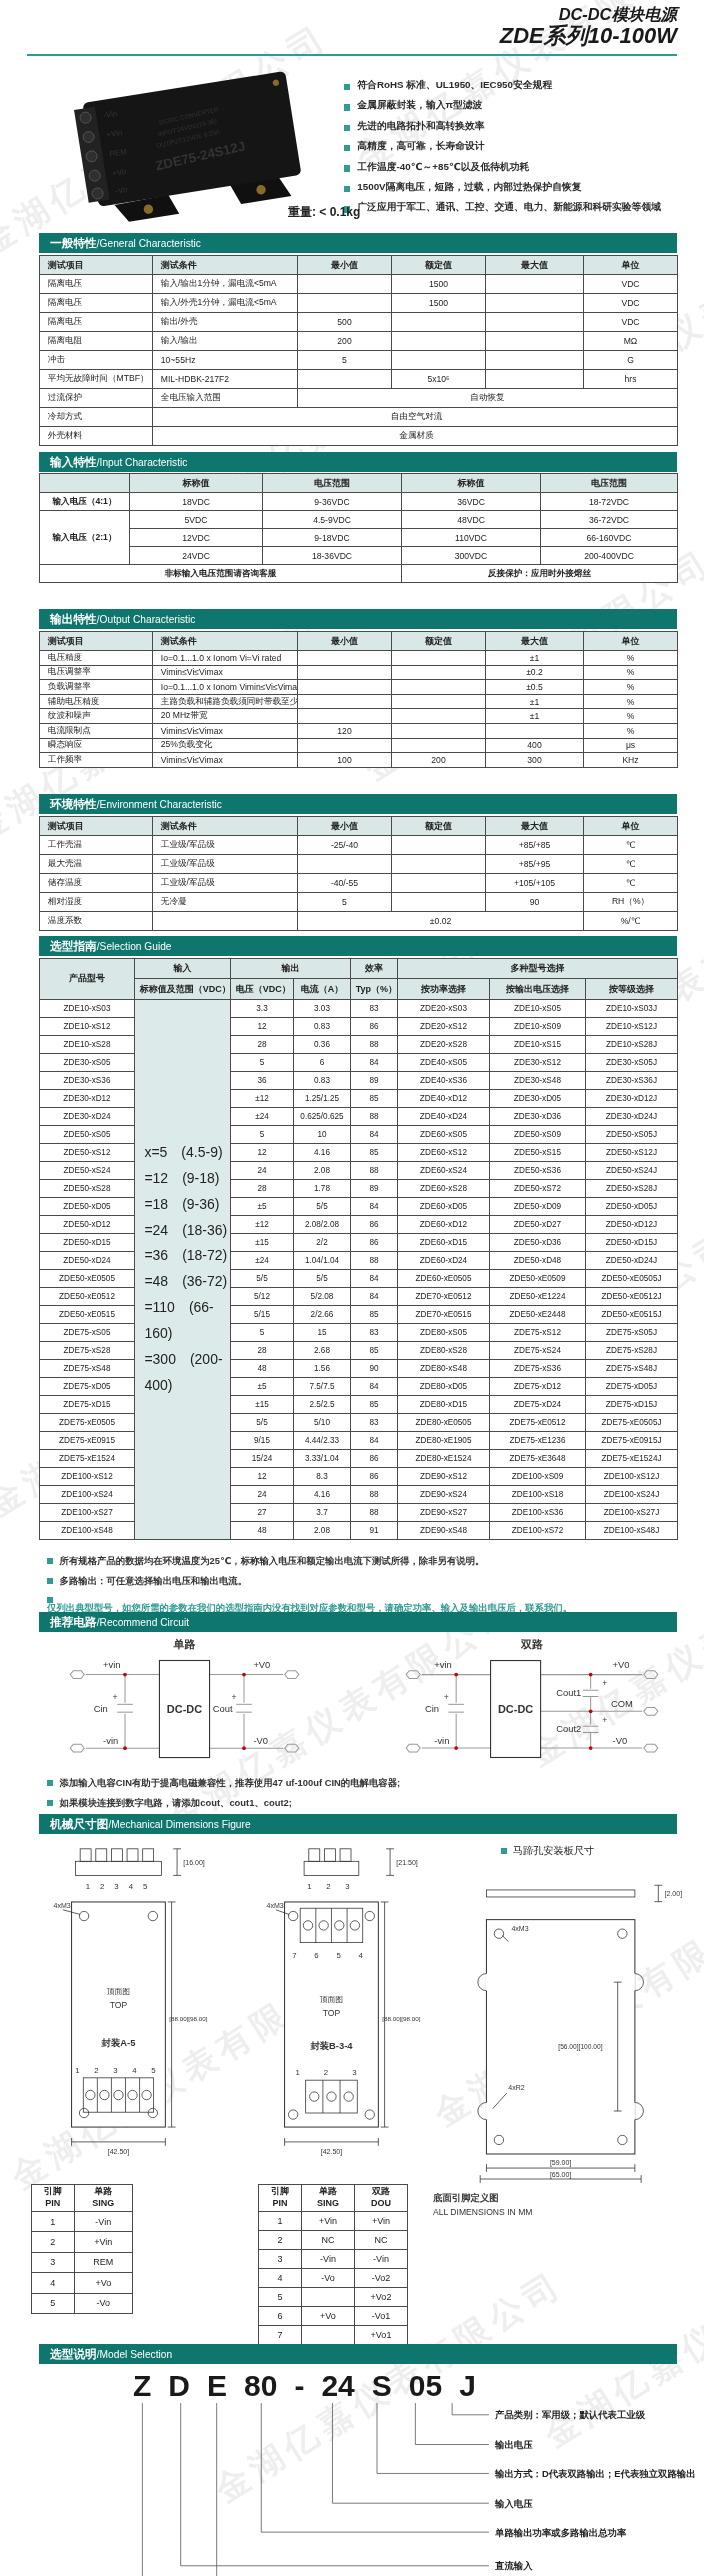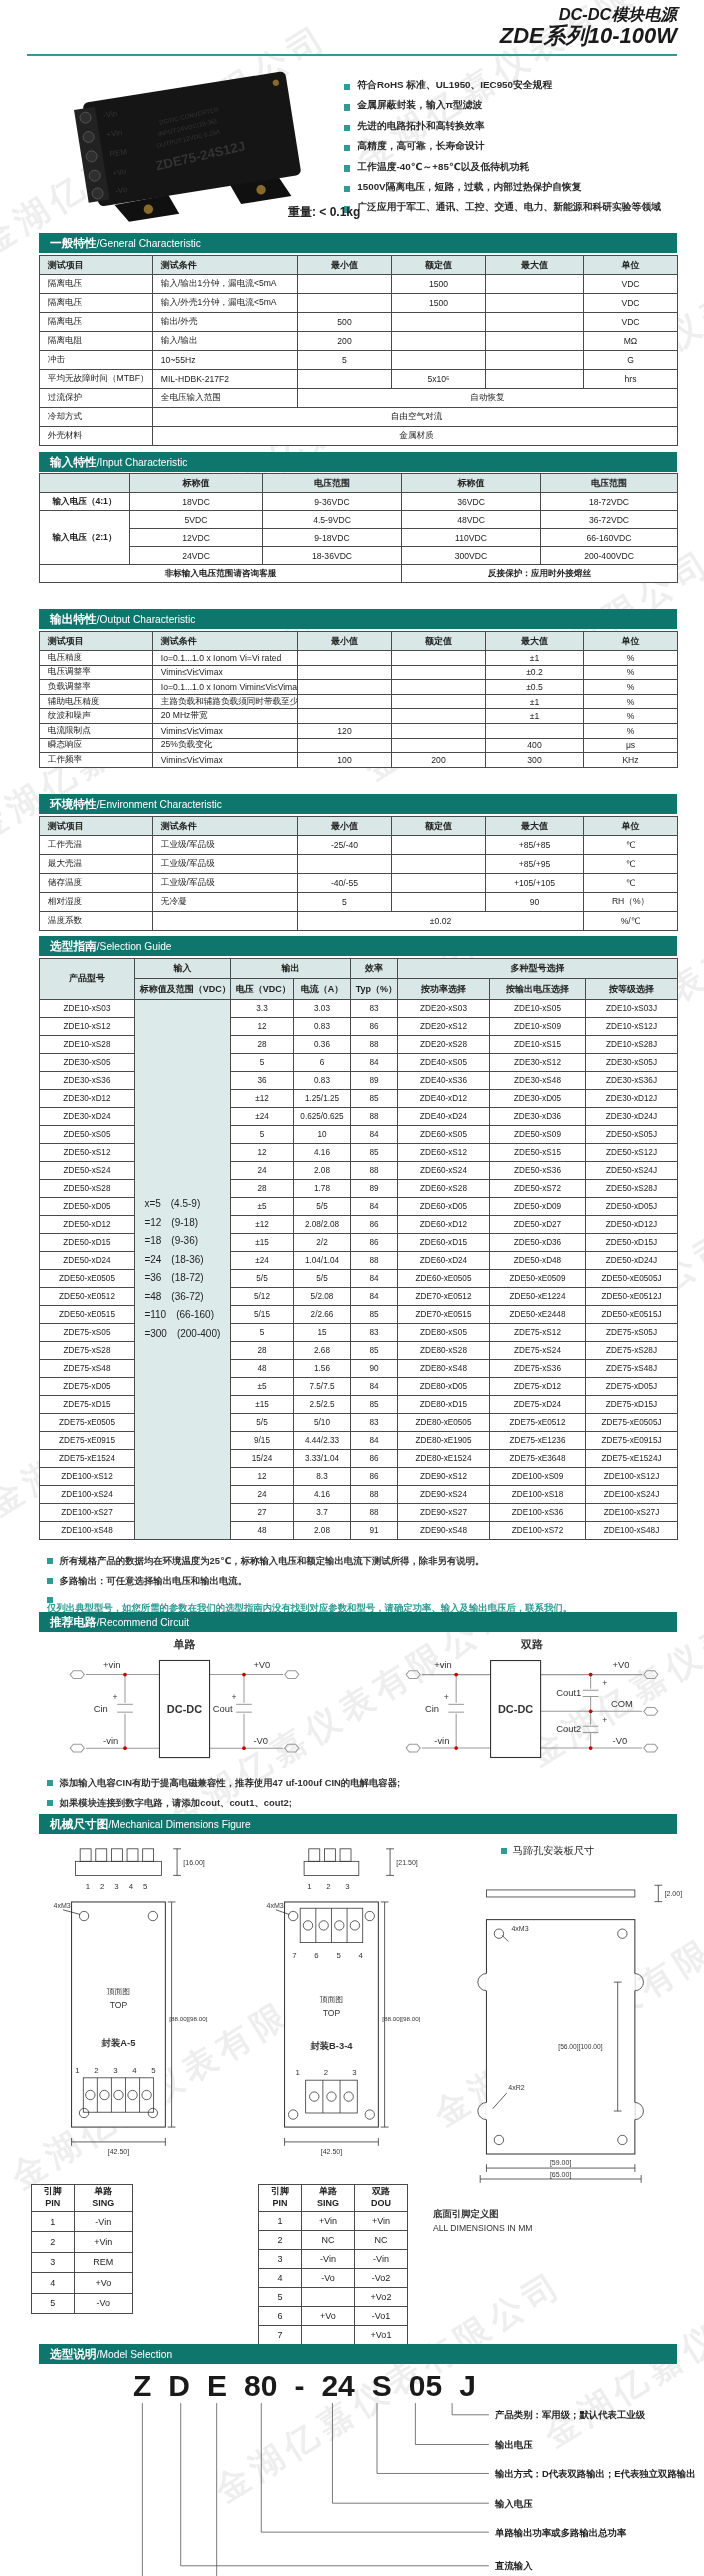--- a/index.html
+++ b/index.html
@@ -31,36 +31,36 @@
                     overflow:hidden;white-space:nowrap;text-align:center;}
   .g3 th:nth-child(1),.g3 th:nth-child(2),.g3 td:nth-child(1),.g3 td:nth-child(2){text-align:left;padding-left:7.8px;}
   .spec td.c{text-align:center !important;}
   .spec td.b,.spec th.b{font-weight:bold;text-align:center !important;}
   table.inp td{height:18px;}
   table.out td{height:14px;}
   table.sel{font-size:8.2px;}
   table.sel td{height:18px;padding:0 1.6px;}
   table.sel th{height:20.4px;}
   .sel td.range{white-space:pre-line;background:#dcebe9;text-align:left !important;
-                padding-left:9.4px;line-height:1.85;font-size:10px;}
+                padding-left:9.4px;line-height:1.85;font-size:14px;}
   
   .note{position:absolute;left:47px;width:630px;display:flex;align-items:flex-start;
         font-size:9.4px;font-weight:bold;color:#333;z-index:2;line-height:10.2px;}
   .note .sq{flex:0 0 auto;width:6.3px;height:6.3px;background:#2f9b94;margin:1.6px 6.3px 0 0;}
   .note.accent{color:#2f9b94;flex-direction:column;}
   
   .dwg{position:absolute;z-index:2;}
   svg text{font-family:"Liberation Sans","DejaVu Sans",sans-serif;fill:#333;}
   
   table.pin{position:absolute;border-collapse:collapse;font-size:9px;text-align:center;z-index:2;background:#fff;}
   .pin th,.pin td{border:0.8px solid #4a4a4a;padding:0.8px 3.1px;box-sizing:border-box;}
   .pin th{font-weight:bold;height:27px;line-height:1.3;}
   .pin td{height:19px;}
   .pin-a td{height:20.4px;}
-  .mech-note{position:absolute;z-index:2;font-size:9.4px;font-weight:bold;color:#333;margin-top:16px;}
+  .mech-note{position:absolute;z-index:2;font-size:9.4px;font-weight:bold;color:#333;}
   .mech-note .sub{font-weight:normal;font-size:8.6px;margin-top:2.3px;}
   .hs-note{position:absolute;z-index:3;display:flex;align-items:center;font-size:10.2px;font-weight:normal;}
   .hs-note .sq{width:6.3px;height:6.3px;background:#2f9b94;margin-right:5.5px;}
   
   .model-big{position:absolute;left:133px;top:2369px;display:flex;gap:17px;
              font-size:30px;font-weight:bold;color:#1a1a1a;z-index:2;}
   .mlabel{position:absolute;left:495px;font-size:9.4px;font-weight:bold;color:#222;z-index:2;white-space:nowrap;}
 </style>
 </head>
 <body>

